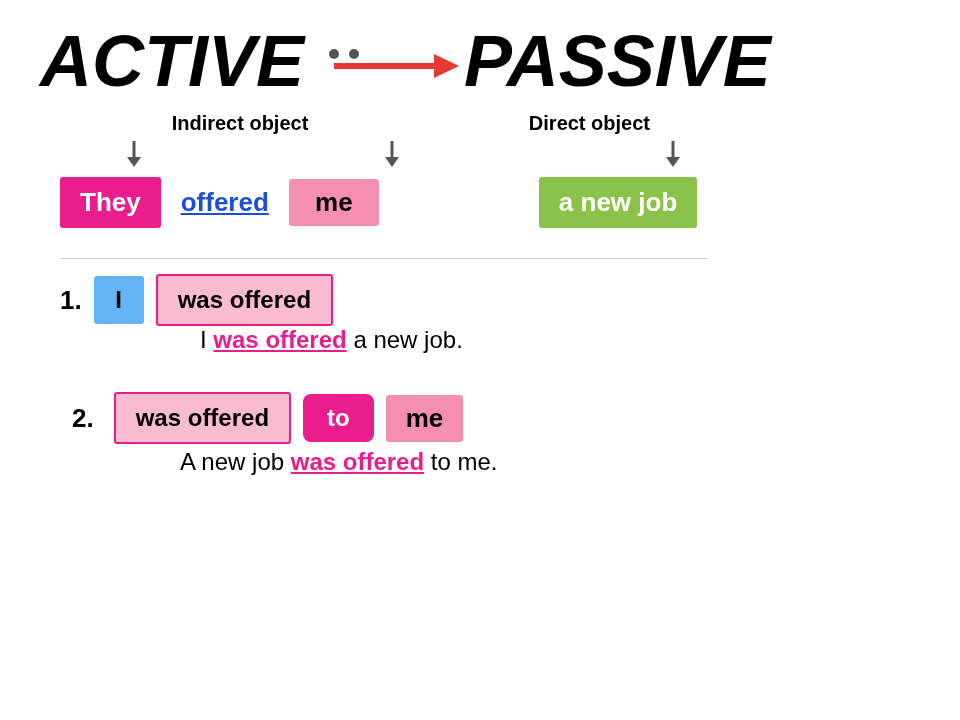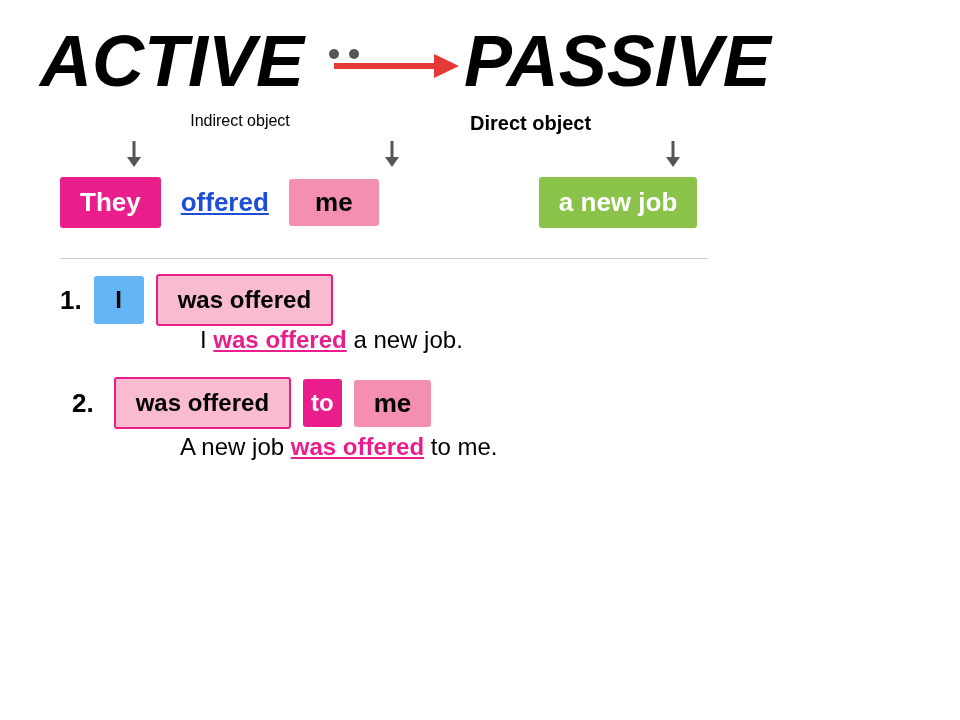--- a/index.html
+++ b/index.html
@@ -69,21 +69,21 @@
       width: 200px;
       text-align: center;
       margin-left: 60px;
     }
 
     .label-direct {
       font-size: 20px;
       font-weight: bold;
       color: #000;
       width: 180px;
-      text-align: left;
+      text-align: right;
       margin-left: 120px;
     }
 
     
     .active-sentence-row {
       display: flex;
       align-items: center;
       padding-left: 20px;
       margin-bottom: 30px;
       gap: 20px;
@@ -153,37 +153,37 @@
       font-size: 24px;
       font-weight: bold;
       padding: 10px 20px;
       border-radius: 3px;
       border: 2px solid #e91e8c;
     }
 
     .sentence-line {
       font-size: 24px;
       color: #000;
-      margin-bottom: 5px;
+      margin-bottom: 20px;
       margin-left: 140px;
     }
 
     .underline-pink {
       text-decoration: underline;
       color: #e91e8c;
       font-weight: bold;
     }
 
     .box-to {
       background-color: #e91e8c;
       color: #fff;
       font-size: 24px;
       font-weight: bold;
-      padding: 10px 8px;
-      border-radius: 3px;
+      padding: 10px 24px;
+      border-radius: 8px;
     }
 
     .sentence-2 {
       font-size: 24px;
       color: #000;
       margin-left: 120px;
       margin-top: 4px;
     }
 
     .divider-line {
@@ -209,21 +209,21 @@
         <line x1="30" y1="30" x2="130" y2="30" stroke="#e53935" stroke-width="6"></line>
 
         <polygon points="130,18 155,30 130,42" fill="#e53935"></polygon>
       </svg>
     </div>
 
     <span class="title-passive">PASSIVE</span>
   </div>
 
   <div style="display:flex; align-items:flex-start; padding-left:20px; margin-top:5px;">
-    <span class="label-indirect" style="margin-left:80px; font-size:16px; font-weight:normal;">Indirect object</span>
+    <span class="label-indirect" style="margin-left:80px; font-size:20px; font-weight:bold;">Indirect object</span>
     <span class="label-direct" style="margin-left:130px; font-size:20px; font-weight:bold;">Direct object</span>
   </div>
 
   <div style="display:flex; padding-left:20px; margin-top:4px; margin-bottom:4px; gap:0;">
 
     <div style="width:160px; text-align:center;">
       <svg width="30" height="30" viewBox="0 0 30 30">
           <line x1="15" y1="2" x2="15" y2="22" stroke="#555" stroke-width="3"></line>
           <polygon points="8,18 22,18 15,28" fill="#555"></polygon>
         </svg>

